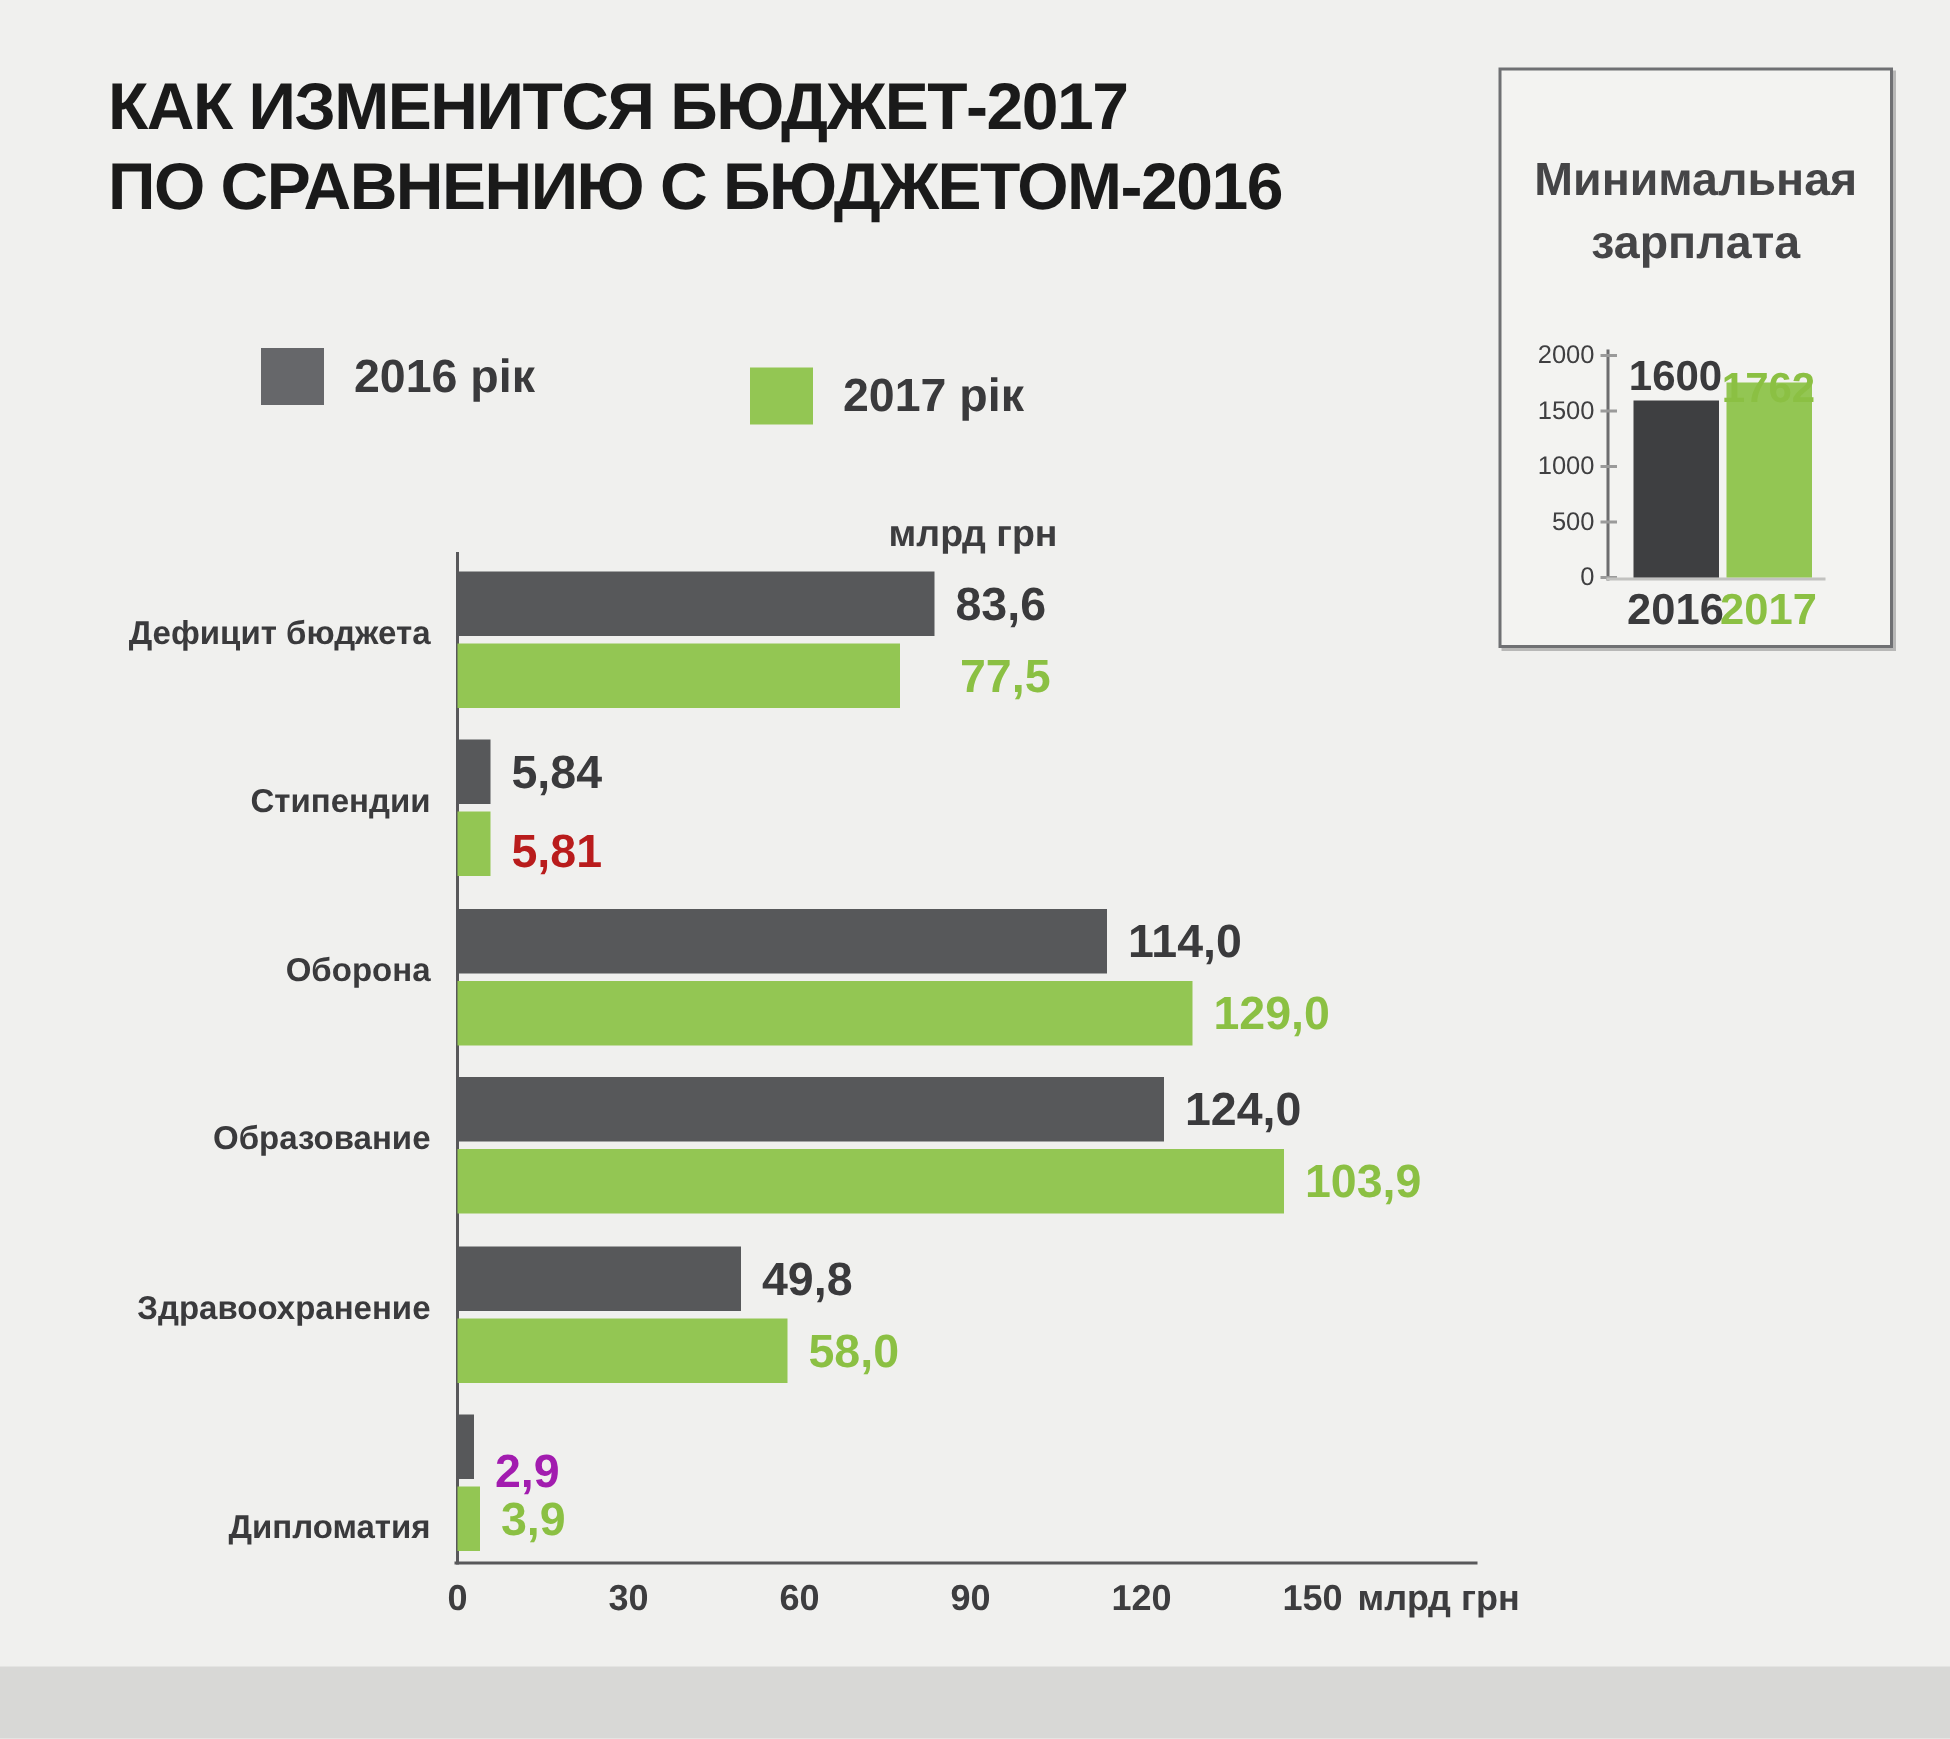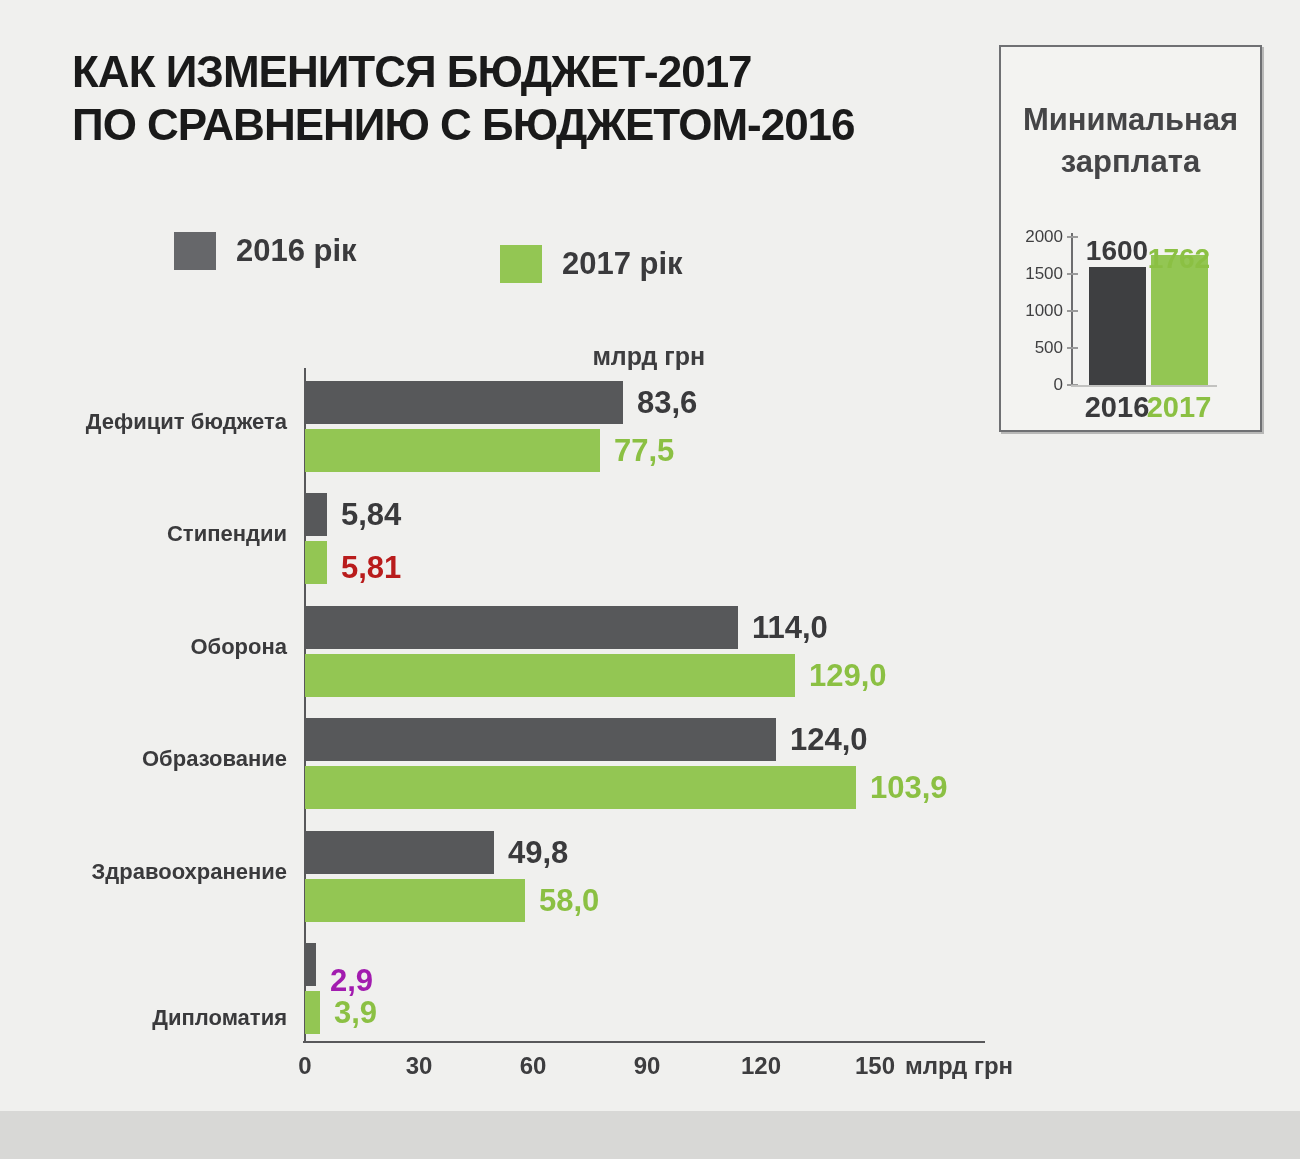--- a/index.html
+++ b/index.html
@@ -60,21 +60,21 @@
   <div class="unit-top">млрд грн</div>
 
   <div id="main-chart">
     <div class="vaxis"></div>
     <div class="haxis"></div>
     <div id="rows">
         <div class="cat-label" style="top: 409px;">Дефицит бюджета</div>
         <div class="bar" style="top: 381px; width: 318px; background: rgb(87, 88, 90);"></div>
         <div class="val-label" style="left: 637px; top: 385px; color: rgb(58, 58, 60);">83,6</div>
         <div class="bar" style="top: 429px; width: 295px; background: rgb(147, 198, 83);"></div>
-        <div class="val-label" style="left: 614px; top: 433px; color: rgb(139, 192, 67); text-align: right;">77,5</div>
+        <div class="val-label" style="left: 640px; top: 433px; color: rgb(139, 192, 67); text-align: right;">77,5</div>
         <div class="cat-label" style="top: 521px;">Стипендии</div>
         <div class="bar" style="top: 493px; width: 22px; background: rgb(87, 88, 90);"></div>
         <div class="val-label" style="left: 341px; top: 497px; color: rgb(58, 58, 60);">5,84</div>
         <div class="bar" style="top: 541px; width: 22px; background: rgb(147, 198, 83);"></div>
         <div class="val-label" style="left: 341px; top: 550px; color: #b91c1c; text-align: center;">5,81</div>
         <div class="cat-label" style="top: 634px;">Оборона</div>
         <div class="bar" style="top: 606px; width: 433px; background: rgb(87, 88, 90);"></div>
         <div class="val-label" style="left: 752px; top: 610px; color: rgb(58, 58, 60);">114,0</div>
         <div class="bar" style="top: 654px; width: 490px; background: rgb(147, 198, 83);"></div>
         <div class="val-label" style="left: 809px; top: 658px; color: rgb(139, 192, 67);">129,0</div>

